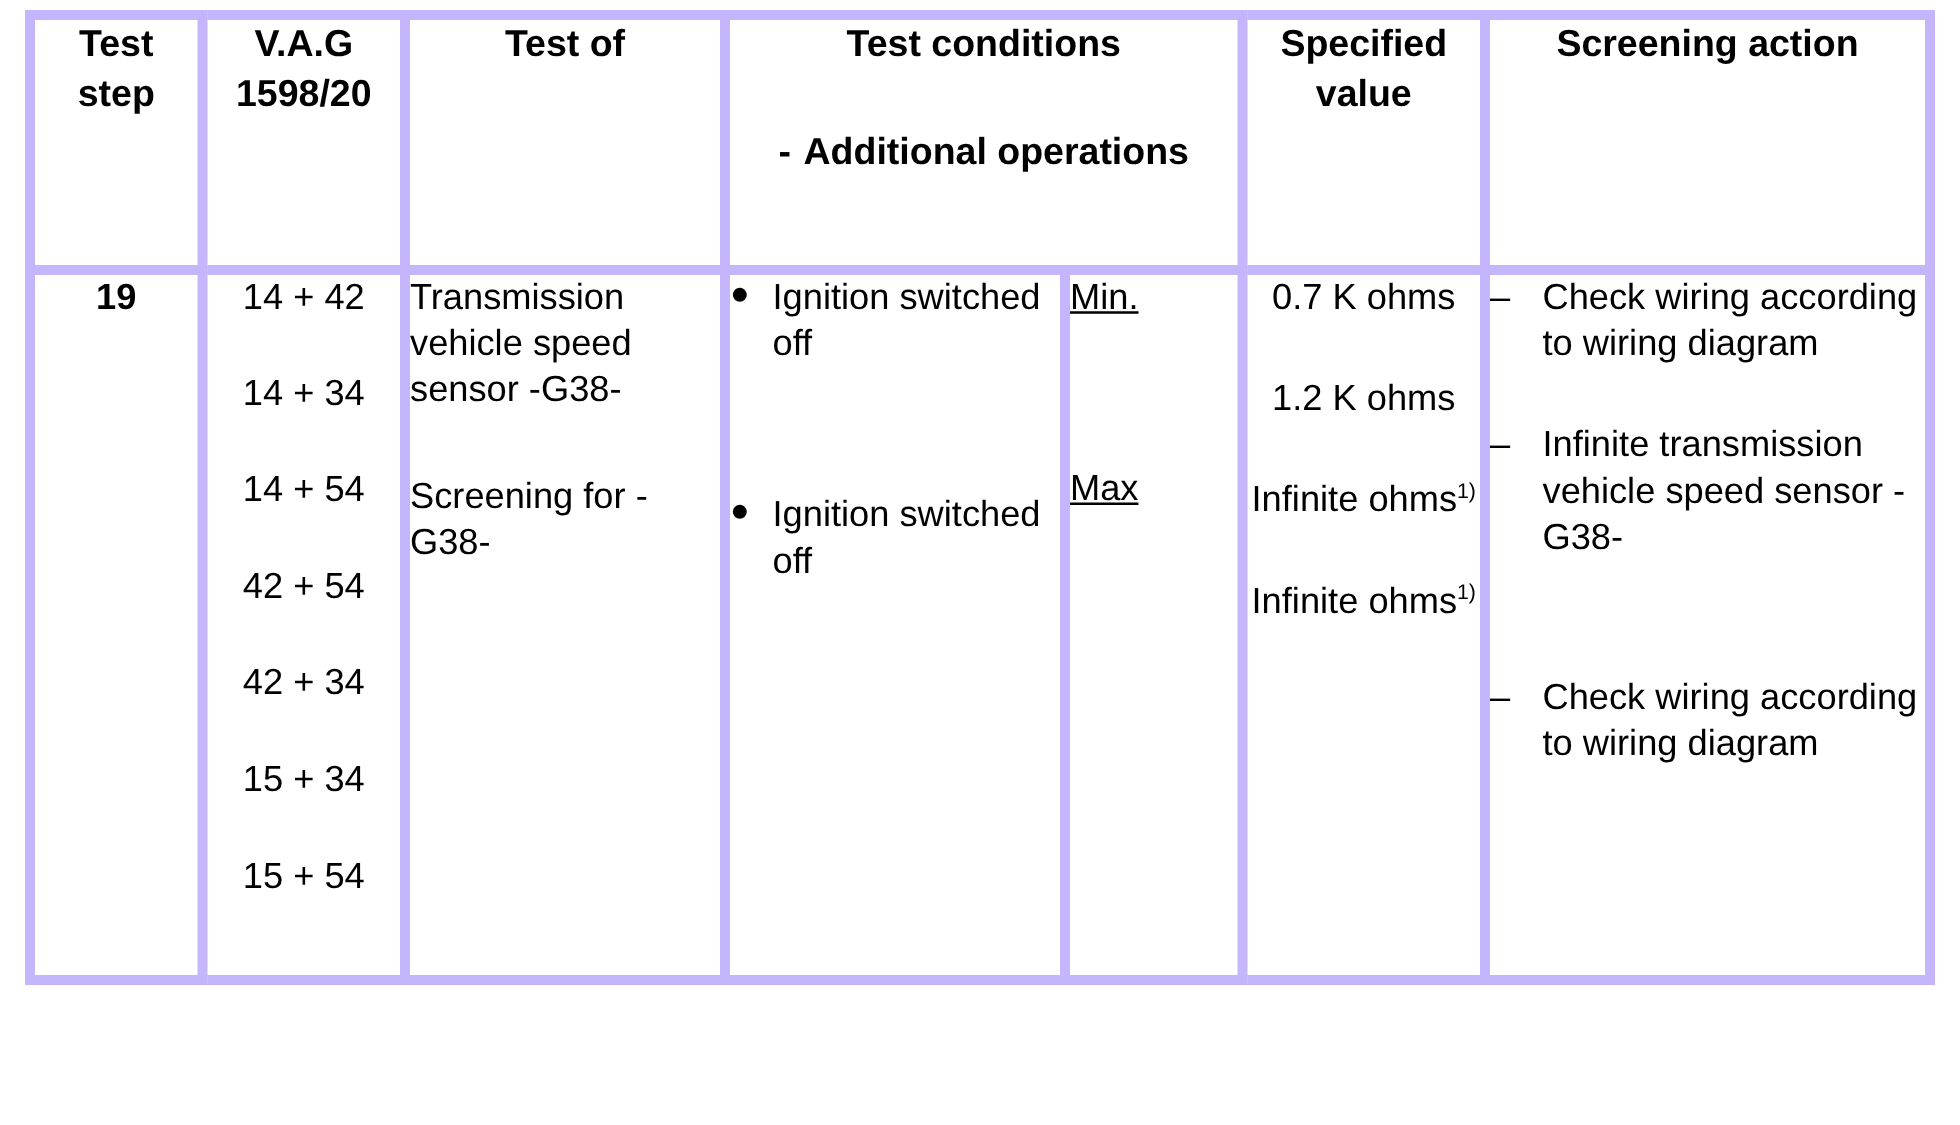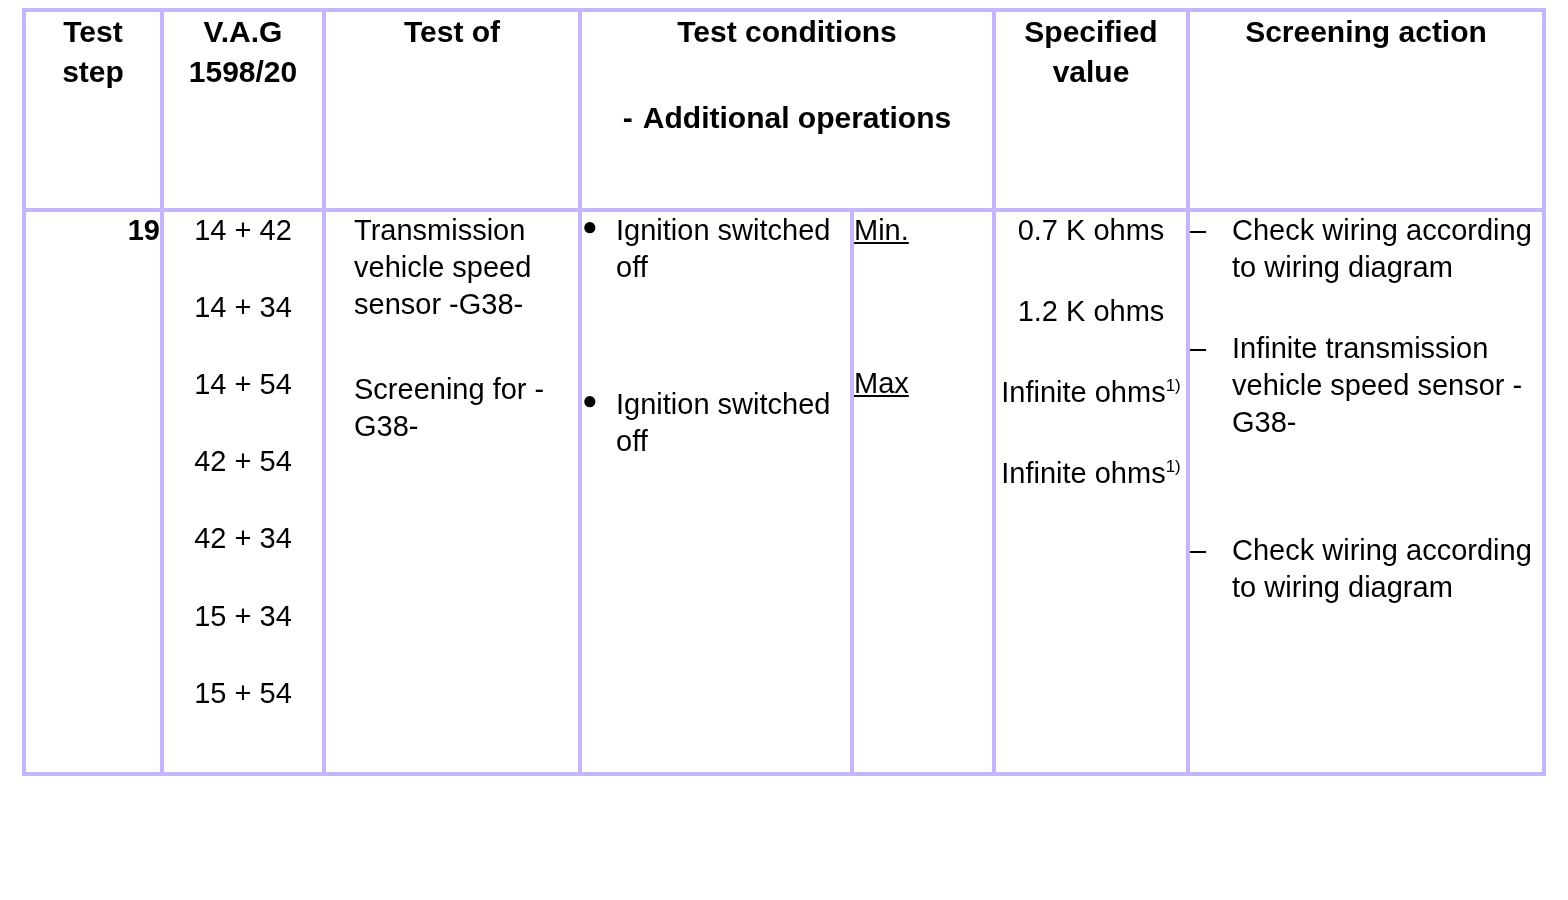--- a/index.html
+++ b/index.html
@@ -21,21 +21,21 @@
     box-sizing: border-box;
     padding: 8px 18px 0 18px;
   }
   table.spec {
     border-collapse: collapse;
     width: 1520px;
     table-layout: fixed;
     margin: 0 auto;
   }
   table.spec td, table.spec th {
-    border: 4px solid #c4b5fd;
+    border: 8px solid #c4b5fd;
     vertical-align: top;
     padding: 0;
   }
   
   .hdr {
     text-align: center;
     font-weight: bold;
     font-size: 30px;
     line-height: 1.32;
     padding: 10px 6px 10px 6px;
@@ -61,38 +61,37 @@
   }
 
   
   .body-cell {
     font-size: 29px;
     line-height: 1.28;
     padding: 34px 10px 20px 10px;
     height: 560px;
   }
   .col-step {
-    text-align: right;
+    text-align: center;
     font-weight: bold;
     vertical-align: middle;
   }
   .col-vag {
     text-align: center;
   }
   .col-vag .pin {
     margin-bottom: 40px;
   }
   .col-vag .pin:last-child { margin-bottom: 0; }
 
   .col-testof {
     padding-left: 30px;
   }
   .col-testof .blk {
     margin-bottom: 48px;
-    padding-left: 28px;
   }
   .col-testof .blk:last-child { margin-bottom: 0; }
 
   .col-cond {
     padding-left: 22px;
   }
   .cond-item {
     position: relative;
     padding-left: 34px;
     margin-bottom: 100px;

